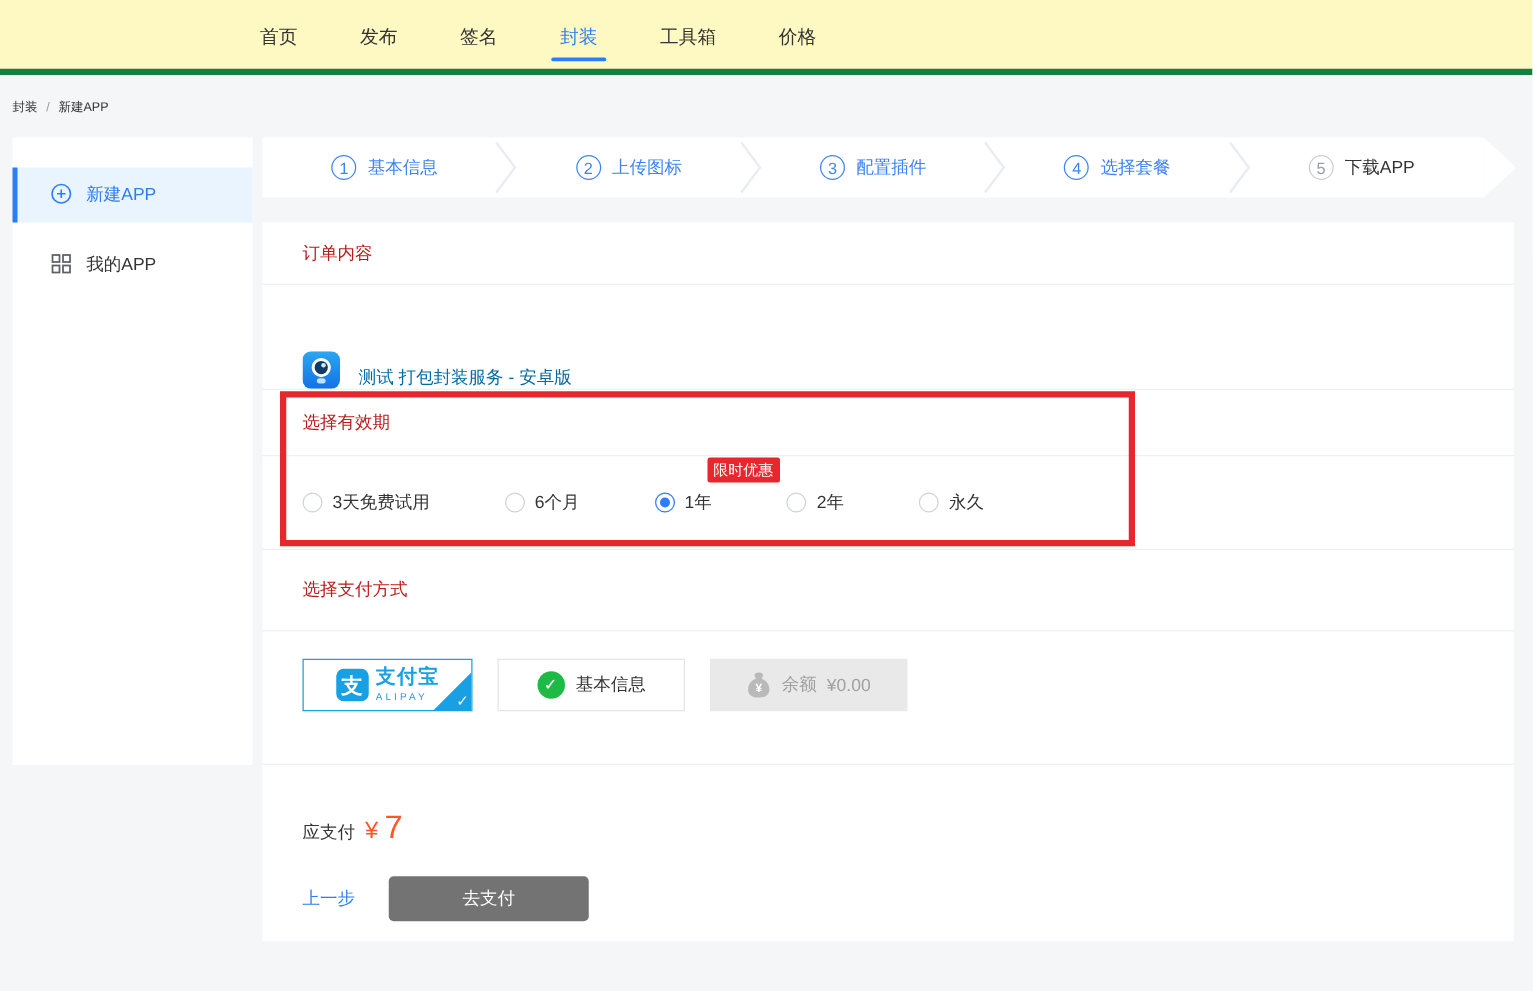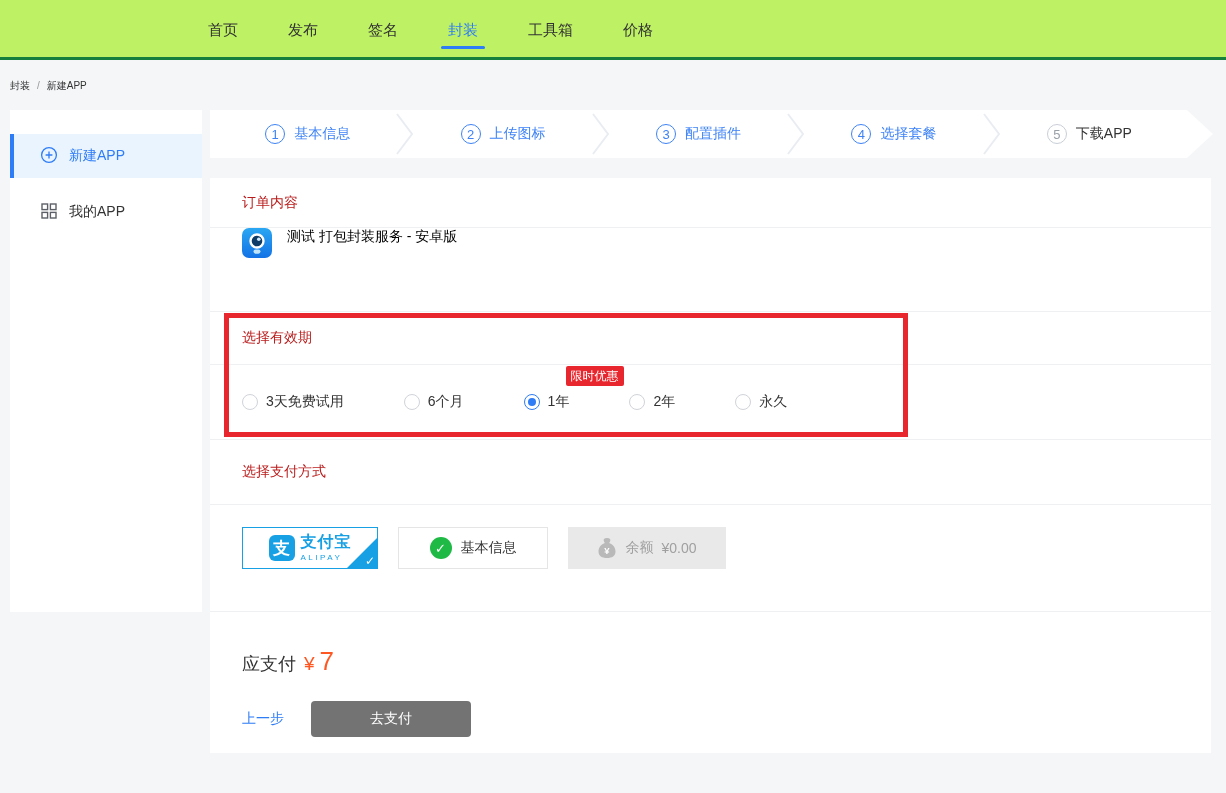--- a/index.html
+++ b/index.html
@@ -1,21 +1,21 @@
 <!DOCTYPE html>
 <html><head>
 <meta charset="utf-8">
 <style>
   * { margin:0; padding:0; box-sizing:border-box; }
   html,body { width:1226px; height:793px; }
   body { font-family:"Liberation Sans","DejaVu Sans",sans-serif; background:#f4f6f8; color:#333; }
   .page { position:relative; width:1226px; height:793px; overflow:hidden; }
 
   
-  .topbar { position:absolute; top:0; left:0; width:1226px; height:60px; background:#bef264; border-bottom:3px solid #15803d; }
+  .topbar { position:absolute; top:0; left:0; width:1226px; height:60px; background:#fef9c3; border-bottom:5px solid #15803d; }
   .nav { display:flex; height:60px; padding-left:208px; gap:50px; }
   .nav-item { position:relative; line-height:59px; font-size:15px; color:#333; cursor:pointer; }
   .nav-item.active { color:#2e7cf6; }
   .nav-item.active::after { content:""; position:absolute; left:-7px; right:-7px; bottom:11px; height:3px; background:#2e7cf6; border-radius:1.5px; }
 
   
   .breadcrumb { position:absolute; left:10px; top:79px; font-size:10px; color:#333; }
   .breadcrumb .sep { color:#999; margin:0 7px; }
 
   
@@ -33,21 +33,21 @@
   .step .chev { position:absolute; right:-9px; top:0; }
   .step-num { width:20px; height:20px; border:1px solid #3e83f6; border-radius:50%; display:flex; align-items:center; justify-content:center; font-size:13px; flex:none; }
   .step.pending { color:#333; cursor:default; }
   .step.pending .step-num { border-color:#c9ced6; color:#9aa0a8; }
 
   
   .card { position:absolute; left:210px; top:178px; width:1001px; height:575px; background:#fff; }
   .sec-h { height:50px; display:flex; align-items:center; padding:0 32px; font-size:14px; color:#b91c1c; border-bottom:1px solid #eef0f2; }
   .sec-h.h53 { height:53px; }
   .sec-h.h65 { height:65px; }
-  .app-row { height:84px; display:flex; align-items:flex-start; padding:0 32px; gap:15px; border-bottom:1px solid #eef0f2; font-size:14px; color:#000000; }
+  .app-row { height:84px; display:flex; align-items:flex-end; padding:0 32px; gap:15px; border-bottom:1px solid #eef0f2; font-size:14px; color:#0369a1; }
   .app-icon { width:30px; height:30px; flex:none; }
 
   
   .radio-row { height:75px; display:flex; align-items:center; padding:0 32px; gap:60px; border-bottom:1px solid #eef0f2; }
   .radio-opt { position:relative; display:flex; align-items:center; gap:8px; font-size:14px; color:#333; cursor:pointer; }
   .rdot { width:16px; height:16px; border:1px solid #d0d3d9; border-radius:50%; background:#fff; display:flex; align-items:center; justify-content:center; flex:none; }
   .radio-opt.selected .rdot { border-color:#2e7cf6; }
   .radio-opt.selected .rdot::after { content:""; width:8px; height:8px; border-radius:50%; background:#2e7cf6; }
   .promo { position:absolute; left:42px; top:-27px; background:#e8262d; color:#fff; font-size:12px; line-height:1; padding:4px 5px; border-radius:2px; white-space:nowrap; }
 
@@ -60,21 +60,21 @@
   .ali-name { font-size:16px; font-weight:bold; color:#18a0e4; letter-spacing:1px; }
   .ali-sub { font-size:8px; color:#18a0e4; letter-spacing:2.5px; margin-top:4px; }
   .ali-corner { position:absolute; right:0; bottom:0; width:0; height:0; border-left:30px solid transparent; border-bottom:30px solid #18a0e4; }
   .ali-check { position:absolute; right:2px; bottom:0; color:#fff; font-size:12px; font-weight:bold; z-index:2; }
   .pay-wx { width:150px; border:1px solid #e5e5e5; background:#fff; gap:9px; font-size:14px; color:#333; }
   .wx-circle { width:22px; height:22px; border-radius:50%; background:#1fba45; color:#fff; display:flex; align-items:center; justify-content:center; font-size:13px; font-weight:bold; flex:none; }
   .pay-bal { width:158px; background:#e9e9e9; gap:8px; font-size:14px; color:#a0a0a0; cursor:default; }
 
   
   .summary-row { padding:34px 32px 0; display:flex; align-items:baseline; }
-  .summary-label { font-size:18px; color:#333; }
+  .summary-label { font-size:14px; color:#333; }
   .summary-cur { font-size:19px; color:#ff5722; margin-left:8px; }
   .summary-amt { font-size:26px; color:#ff5722; margin-left:5px; }
   .actions-row { margin-top:24px; padding:0 32px; display:flex; align-items:center; gap:27px; }
   .link-back { font-size:14px; color:#2e7cf6; cursor:pointer; text-decoration:none; }
   .btn-pay { width:160px; height:36px; background:#737373; border:none; border-radius:4px; color:#fff; font-size:14px; cursor:pointer; font-family:inherit; }
 
   
   .annotation { position:absolute; left:224px; top:313px; width:684px; height:124px; border:5px solid #e8262d; pointer-events:none; z-index:20; }
 
   

